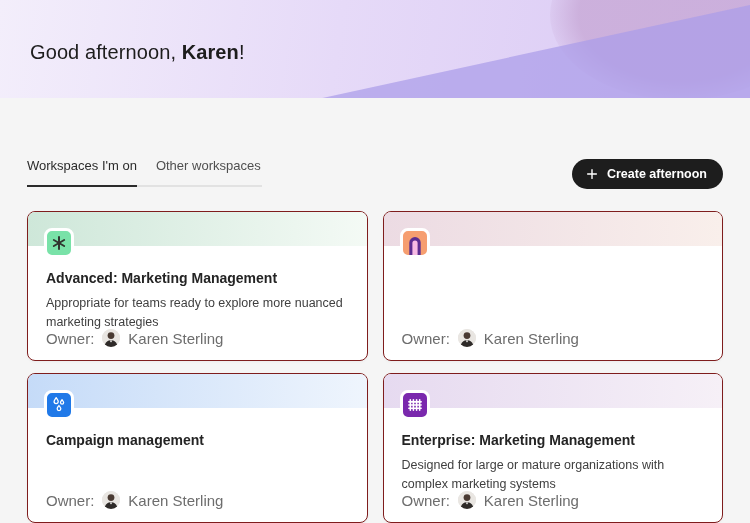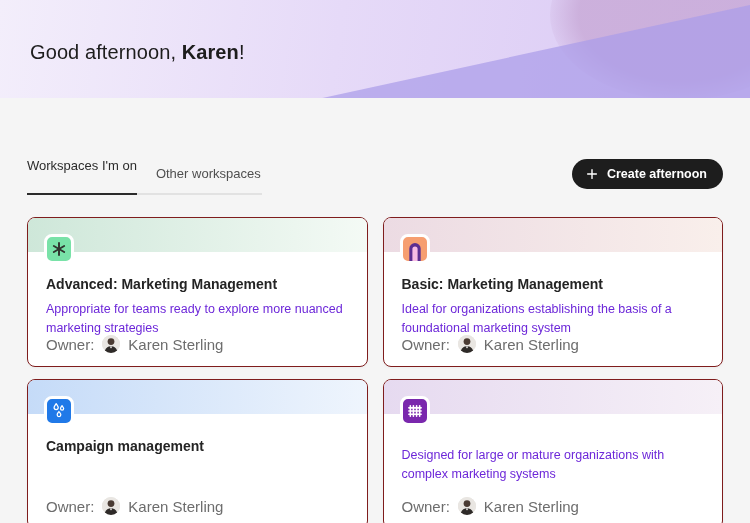--- a/index.html
+++ b/index.html
@@ -30,21 +30,21 @@
   .greeting b { font-weight: 700; }
 
   
   .content { padding: 60px 27px 0; }
 
   .toolbar-row { display: flex; justify-content: space-between; align-items: flex-start; }
 
   .tabs { display: flex; border-bottom: 2px solid #e2e2e2; }
   .tab { font-size: 13px; padding: 0 0 12px 0; cursor: pointer; border-bottom: 2px solid transparent; margin-bottom: -2px; }
   .tab.active { color: #2b2b2b; border-bottom-color: #2b2b2b; }
-  .tab.inactive { color: #4f4f4f; padding-left: 19px; padding-right: 1px; margin-top: 8px; }
+  .tab.inactive { color: #4f4f4f; padding-left: 19px; padding-right: 1px; }
 
   .create-btn {
     display: flex; align-items: center; gap: 8px;
     background: #1d1d1d; color: #fff; border: none; cursor: pointer;
     height: 30px; padding: 0 16px 0 13px; border-radius: 16px;
     font-family: "Liberation Sans", sans-serif; font-size: 12.5px; font-weight: 700;
     margin-top: 1px;
   }
   .create-btn svg { display: block; }
 
@@ -71,21 +71,21 @@
     display: flex; align-items: center; justify-content: center;
   }
   .icon-green  { background: #79e2a8; }
   .icon-orange { background: #f69e70; }
   .icon-blue   { background: #2079e8; }
   .icon-purple { background: #7a28ad; }
   .card-icon svg { display: block; }
 
   .card-body { padding: 24px 18px 0; }
   .card-title { font-size: 14px; font-weight: 700; color: #242424; }
-  .card-desc { margin-top: 8px; font-size: 12.5px; line-height: 1.55; color: #6d28d9; max-width: 302px; }
+  .card-desc { margin-top: 8px; font-size: 12.5px; line-height: 1.55; color: #404040; max-width: 302px; }
 
   .owner-row {
     position: absolute; left: 18px; bottom: 13px;
     display: flex; align-items: center; gap: 8px;
     font-size: 15px; color: #6d6d6d;
   }
   .avatar {
     width: 18px; height: 18px; border-radius: 50%; overflow: hidden;
     background: #e9e6e2; flex: 0 0 auto;
   }
@@ -153,24 +153,20 @@
       </div>
     </div>
 
     <div class="card">
       <div class="band band-pink"></div>
       <div class="card-icon icon-orange">
         <svg width="24" height="24" viewBox="0 0 24 24">
           <path d="M6.3 24 V11.8 a5.7 5.7 0 0 1 11.4 0 V24 Z" fill="#5c2d91"></path>
           <path d="M9.4 24 V12 a2.6 2.6 0 0 1 5.2 0 V24 Z" fill="#f7bbe4"></path>
         </svg>
-      </div>
-      <div class="card-body">
-        <div class="card-title">Basic: Marketing Management</div>
-        <div class="card-desc">Ideal for organizations establishing the basis of a foundational marketing system</div>
       </div>
       <div class="owner-row">
         <span>Owner:</span>
         <span class="avatar">
           <svg width="18" height="18" viewBox="0 0 18 18">
             <rect width="18" height="18" fill="#e9e6e2"></rect>
             <circle cx="9" cy="6.6" r="3.4" fill="#4a3b33"></circle>
             <path d="M2.5 18 C3 12.8 6 11.2 9 11.2 C12 11.2 15 12.8 15.5 18 Z" fill="#2e2a28"></path>
             <path d="M7.6 11.6 L9 13.4 L10.4 11.6 Z" fill="#f4f2ef"></path>
           </svg>
@@ -213,20 +209,21 @@
           <line x1="6.4" y1="5.8" x2="6.4" y2="18.2"></line>
           <line x1="10.1" y1="5.8" x2="10.1" y2="18.2"></line>
           <line x1="13.9" y1="5.8" x2="13.9" y2="18.2"></line>
           <line x1="17.6" y1="5.8" x2="17.6" y2="18.2"></line>
           <line x1="4.6" y1="8.2" x2="19.4" y2="8.2"></line>
           <line x1="4.6" y1="12" x2="19.4" y2="12"></line>
           <line x1="4.6" y1="15.8" x2="19.4" y2="15.8"></line>
         </svg>
       </div>
       <div class="card-body">
+        <div class="card-title">Enterprise: Marketing Management</div>
         <div class="card-desc">Designed for large or mature organizations with complex marketing systems</div>
       </div>
       <div class="owner-row">
         <span>Owner:</span>
         <span class="avatar">
           <svg width="18" height="18" viewBox="0 0 18 18">
             <rect width="18" height="18" fill="#e9e6e2"></rect>
             <circle cx="9" cy="6.6" r="3.4" fill="#4a3b33"></circle>
             <path d="M2.5 18 C3 12.8 6 11.2 9 11.2 C12 11.2 15 12.8 15.5 18 Z" fill="#2e2a28"></path>
             <path d="M7.6 11.6 L9 13.4 L10.4 11.6 Z" fill="#f4f2ef"></path>

